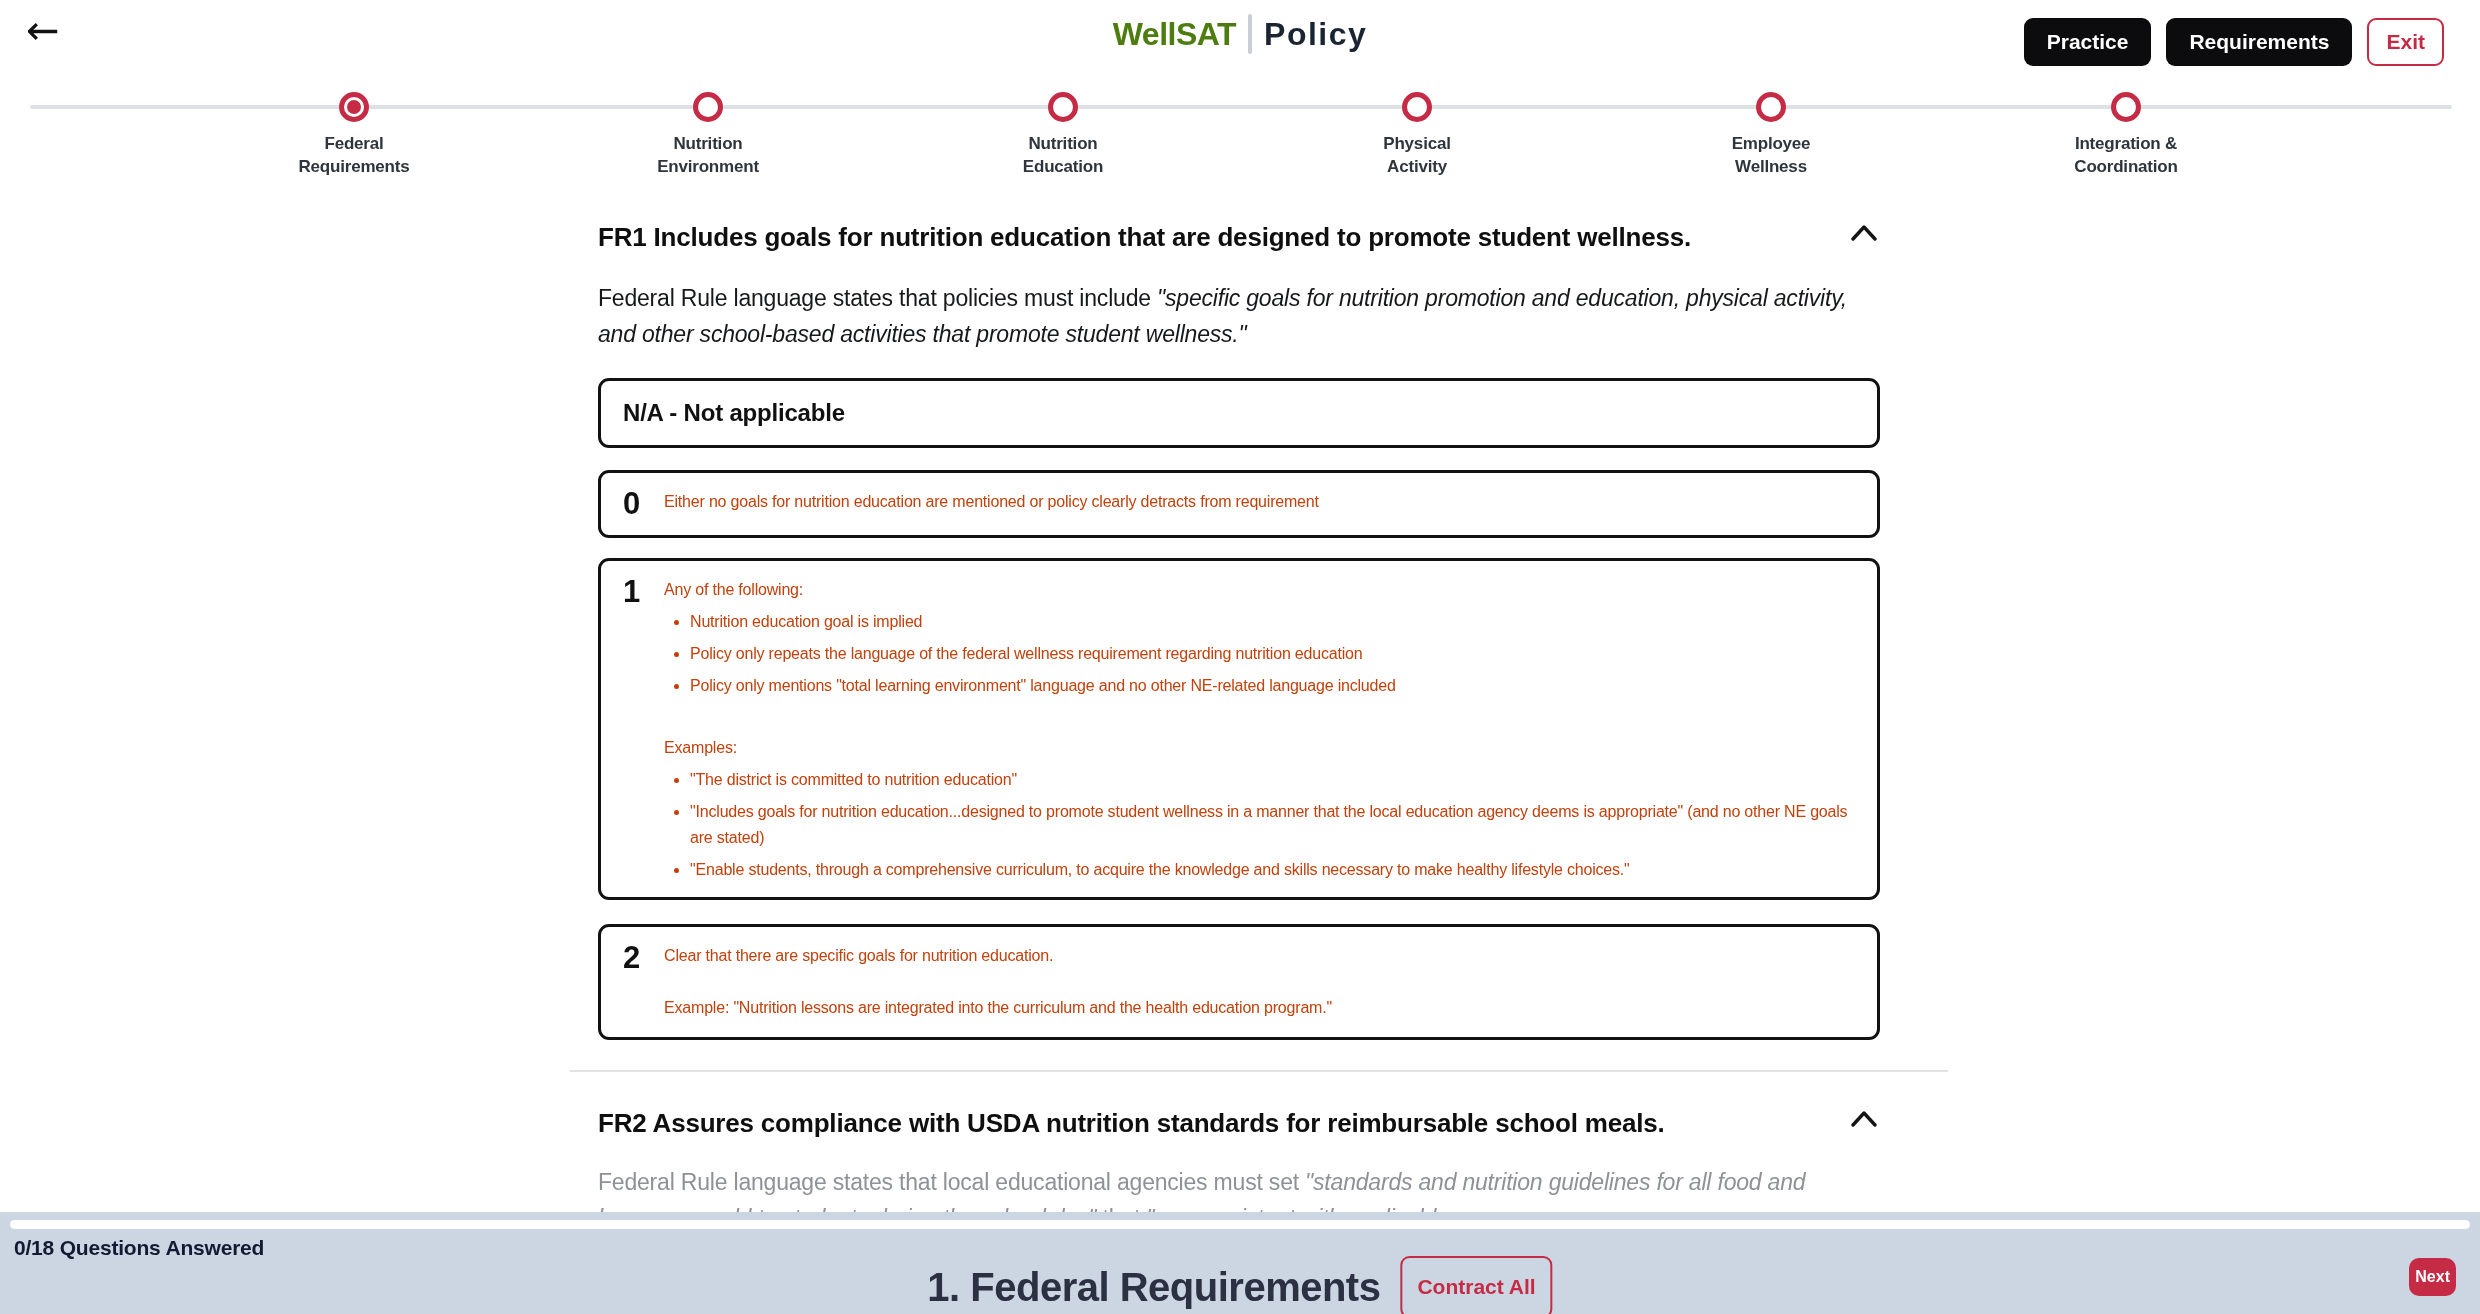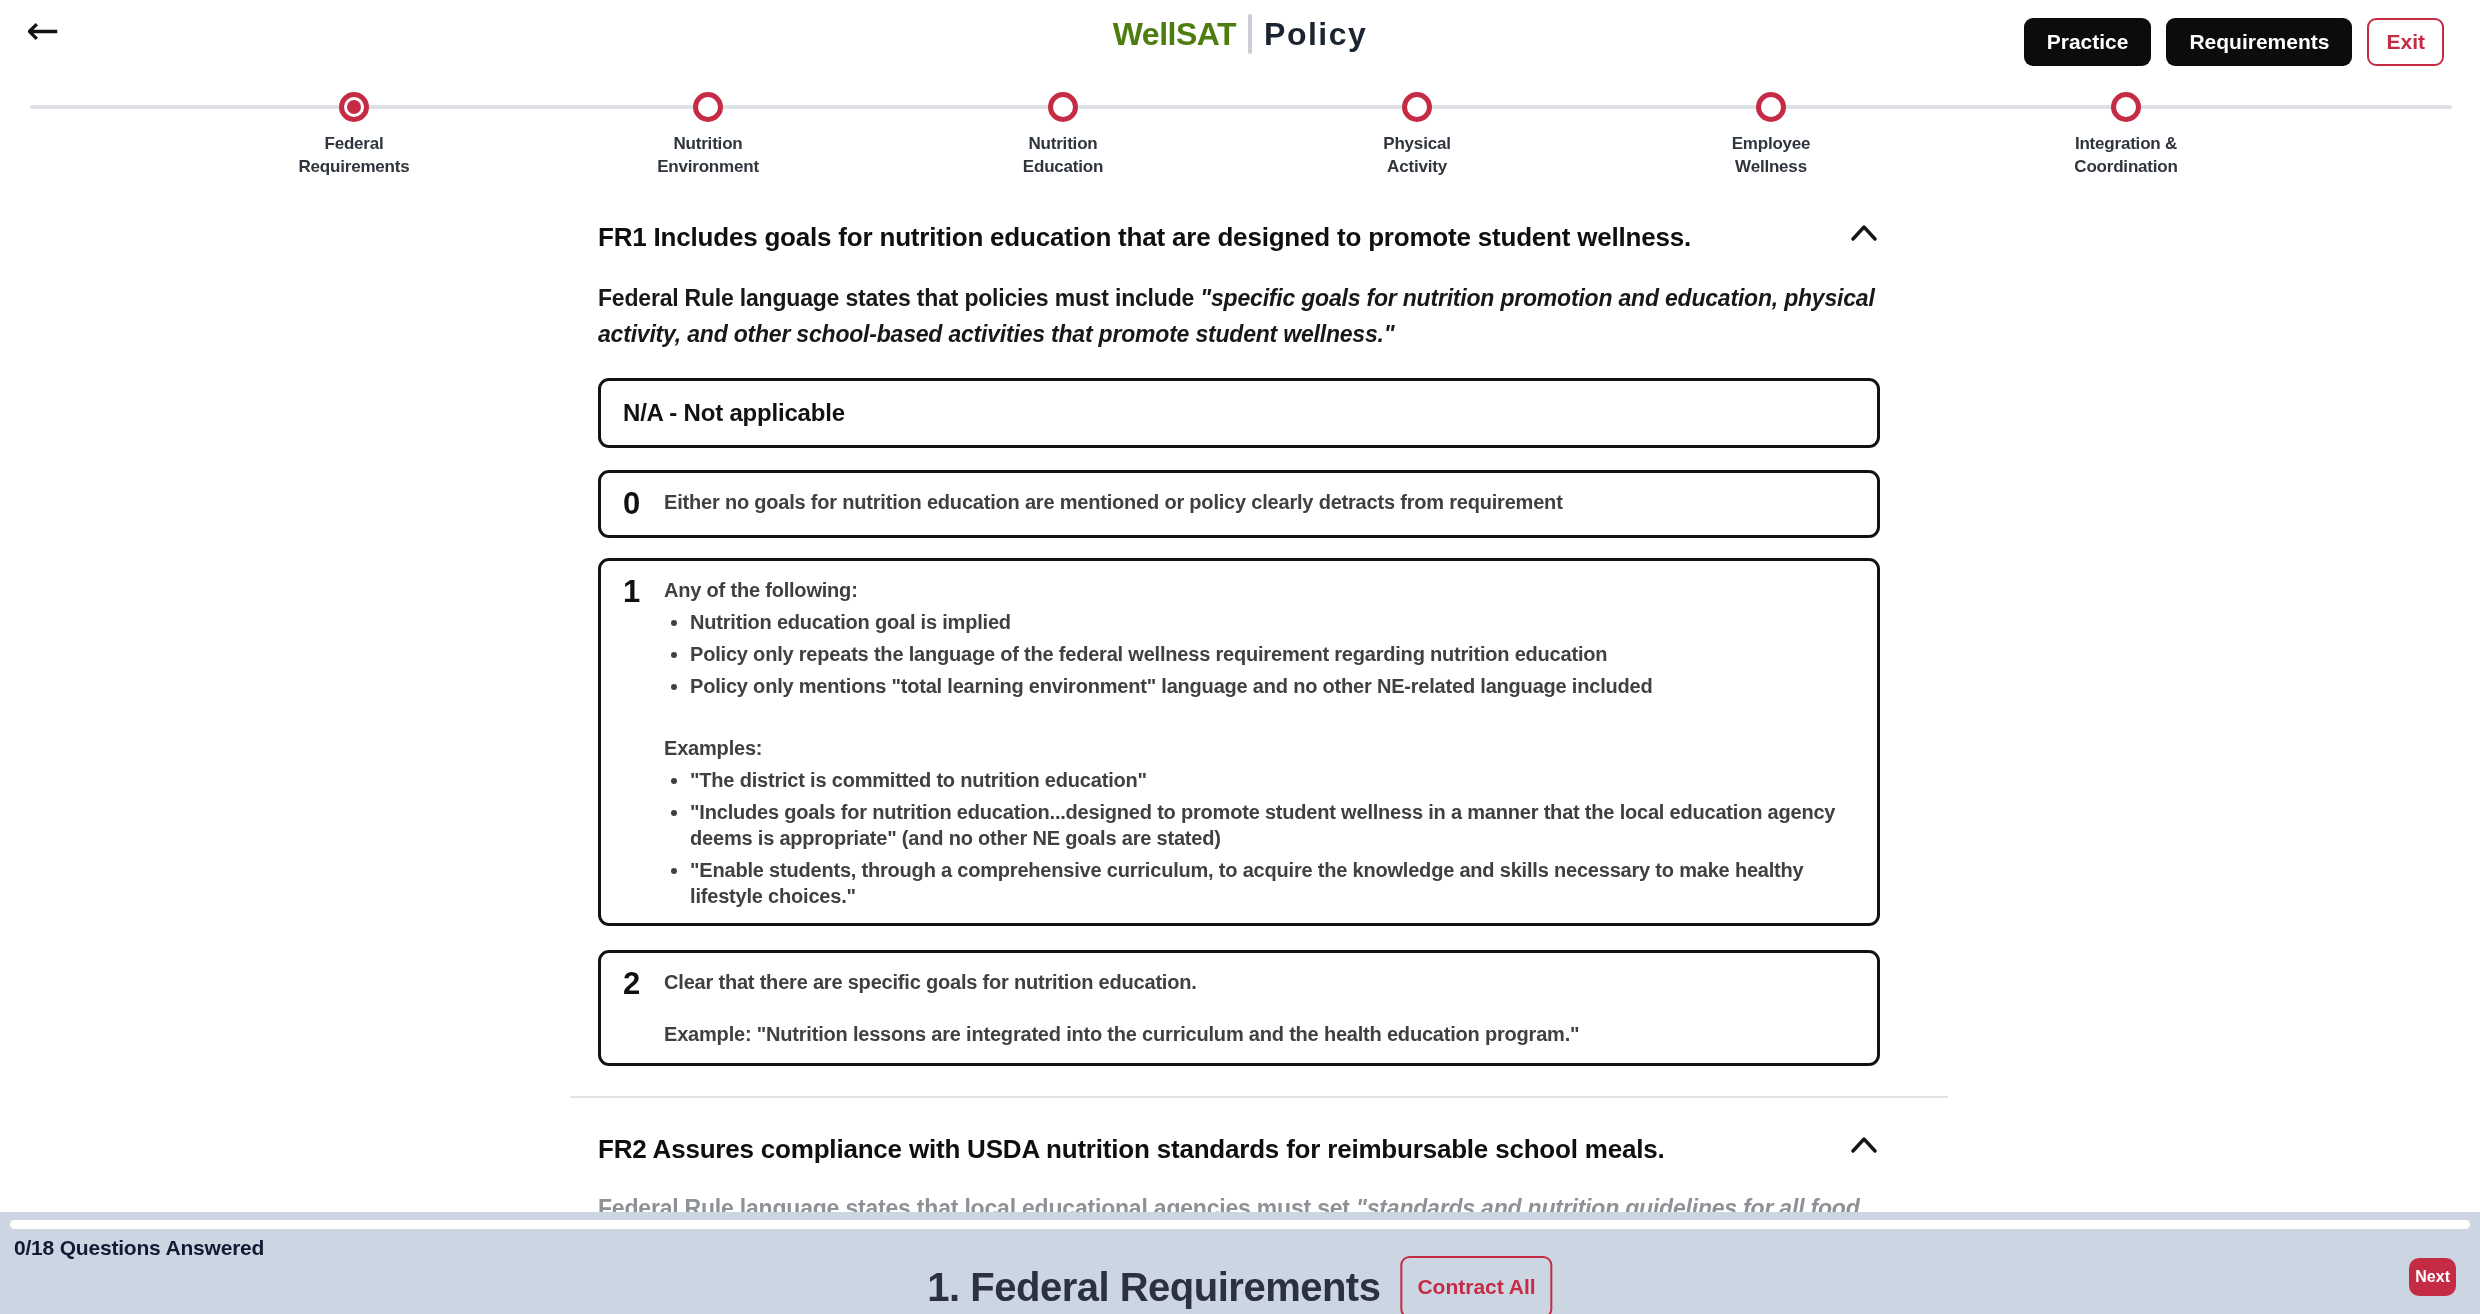--- a/index.html
+++ b/index.html
@@ -72,34 +72,34 @@
   .content {
     position:absolute; top:214px; left:570px; width:1378px; height:1100px;
     padding:6px 68px 0 28px; overflow:hidden;
   }
   .q-head {
     display:flex; justify-content:space-between; align-items:flex-start;
   }
   .q-title { font-size:26px; font-weight:700; line-height:34px; color:#0f0f10; }
   .chevron-btn { background:none; border:none; cursor:pointer; padding:4px 2px; }
 
-  .rule { margin-top:26px; font-size:23px; font-weight:700; line-height:36px; color:#17181a; }
+  .rule { margin-top:26px; font-size:23px; font-weight:400; line-height:36px; color:#17181a; }
   .rule em { font-style:italic; }
   .rule.dim { color:#8e9196; margin-top:24px; }
 
   .opt-box {
     border:3px solid #121213; border-radius:11px; background:#fff; cursor:pointer;
   }
   .na-box { margin-top:26px; padding:17px 22px; font-size:24px; font-weight:700; line-height:30px; }
   .score-box { display:flex; gap:24px; padding:12px 20px 14px 22px; }
   .score-box.mt0 { margin-top:22px; }
   .score-box.mt1 { margin-top:20px; padding-bottom:14px; }
   .score-box.mt2 { margin-top:24px; padding-bottom:16px; }
   .score-num { font-size:31px; font-weight:700; line-height:34px; margin-top:2px; }
-  .score-body { flex:1; font-size:20px; font-weight:700; line-height:26px; color:#404040; padding-top:4px; }
+  .score-body { flex:1; font-size:16px; font-weight:400; line-height:26px; color:#c2410c; padding-top:4px; }
   .score-body ul { margin-top:6px; padding-left:26px; }
   .score-body li { margin-bottom:6px; }
   .score-body li:last-child { margin-bottom:0; }
   .examples-label { margin-top:36px; }
   .example-line { margin-top:26px; }
 
   .section-divider {
     border:none; border-top:2px solid #e3e3e5;
     margin:30px -68px 0 -28px;
   }

